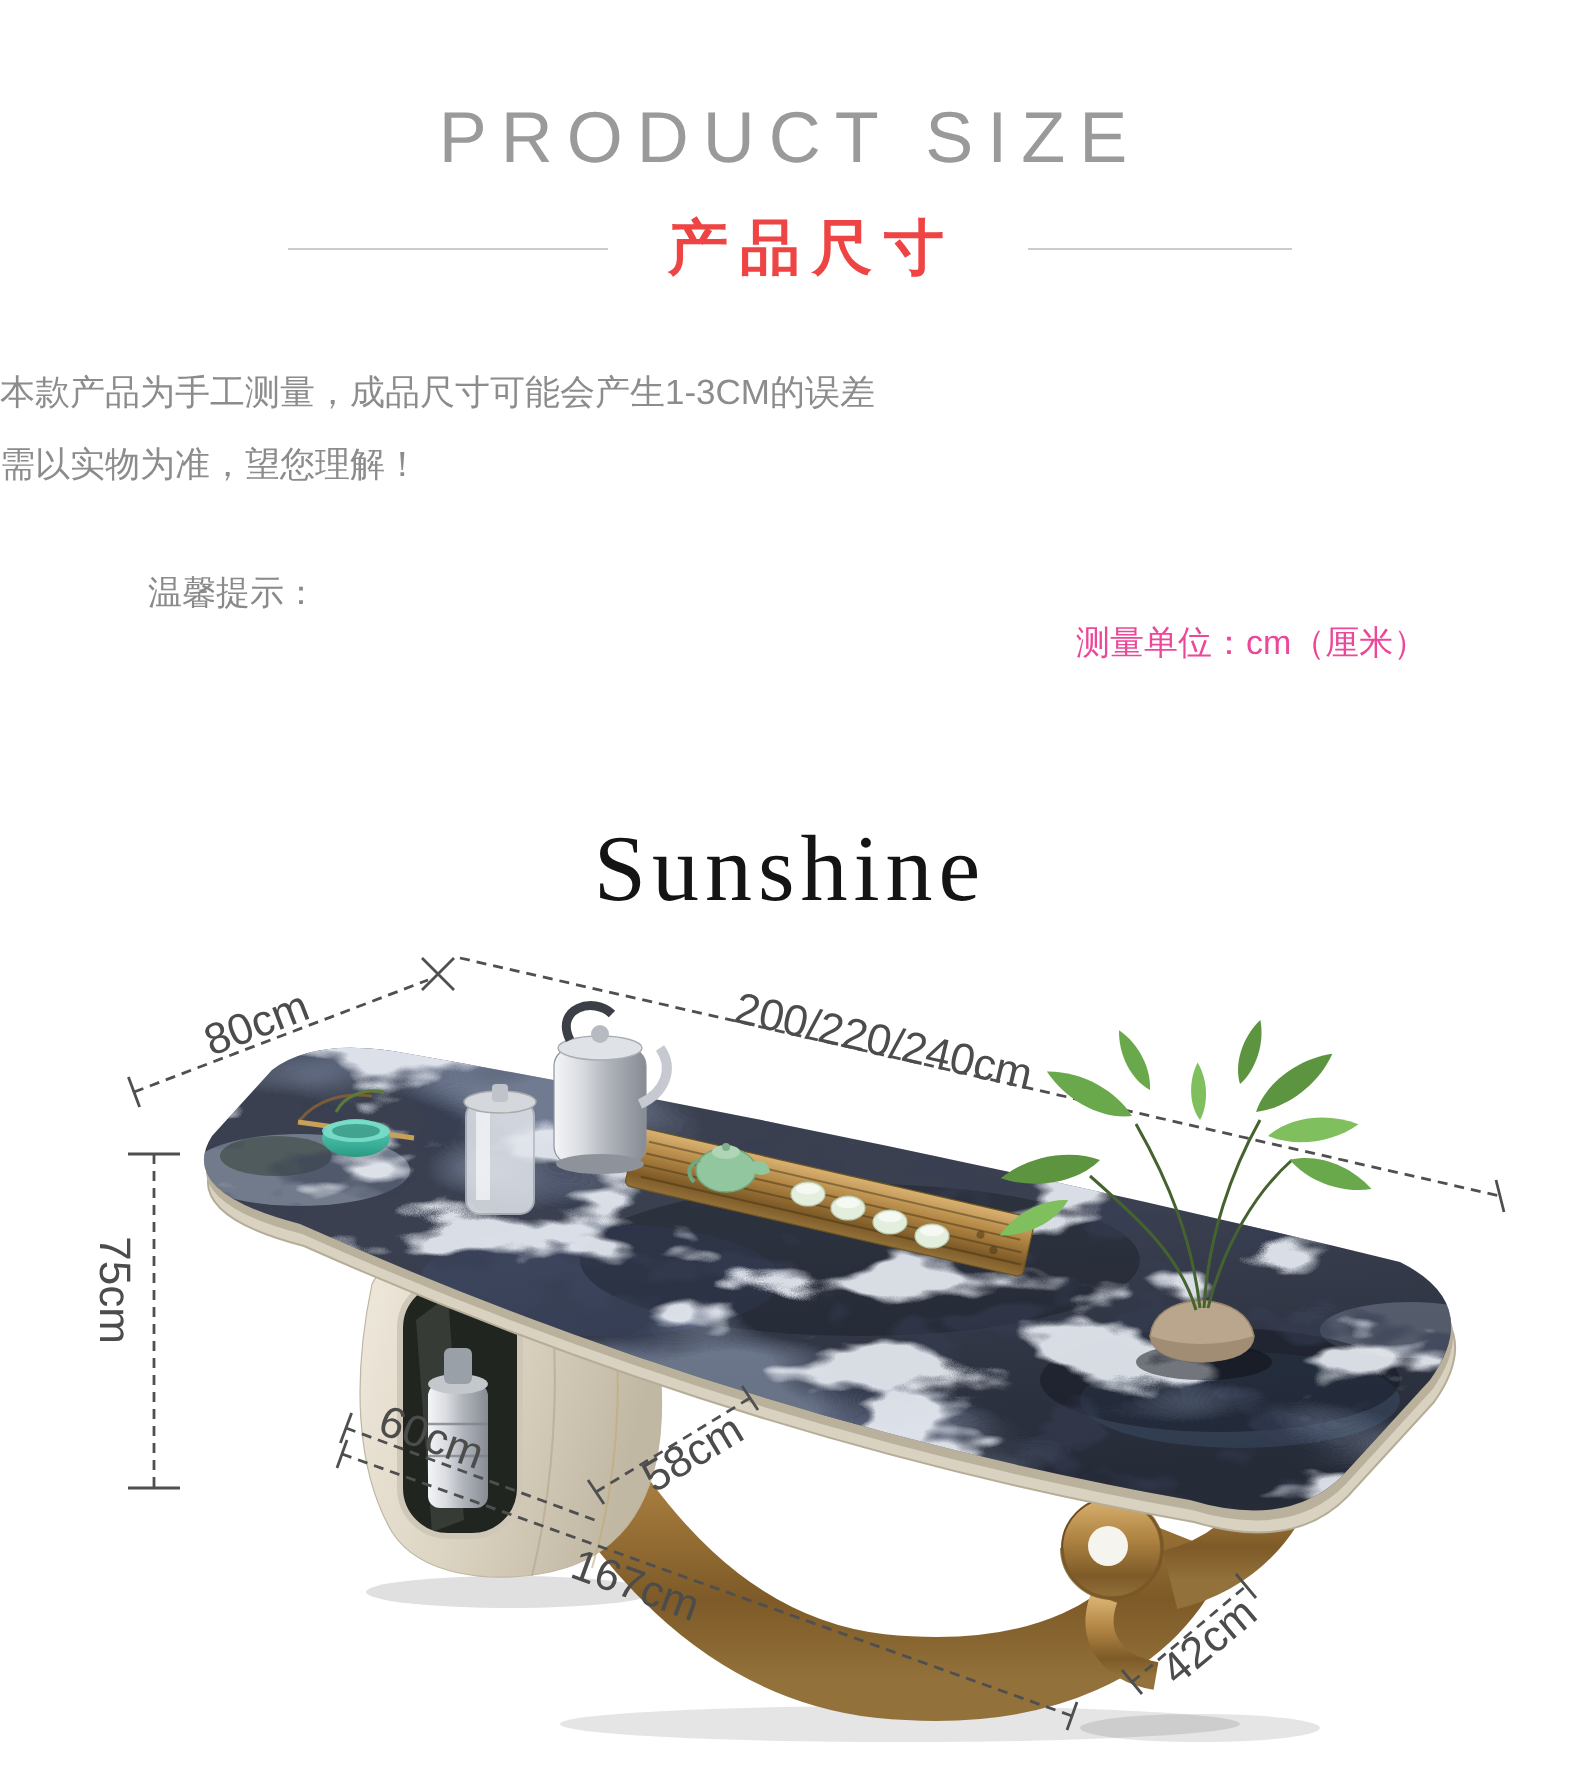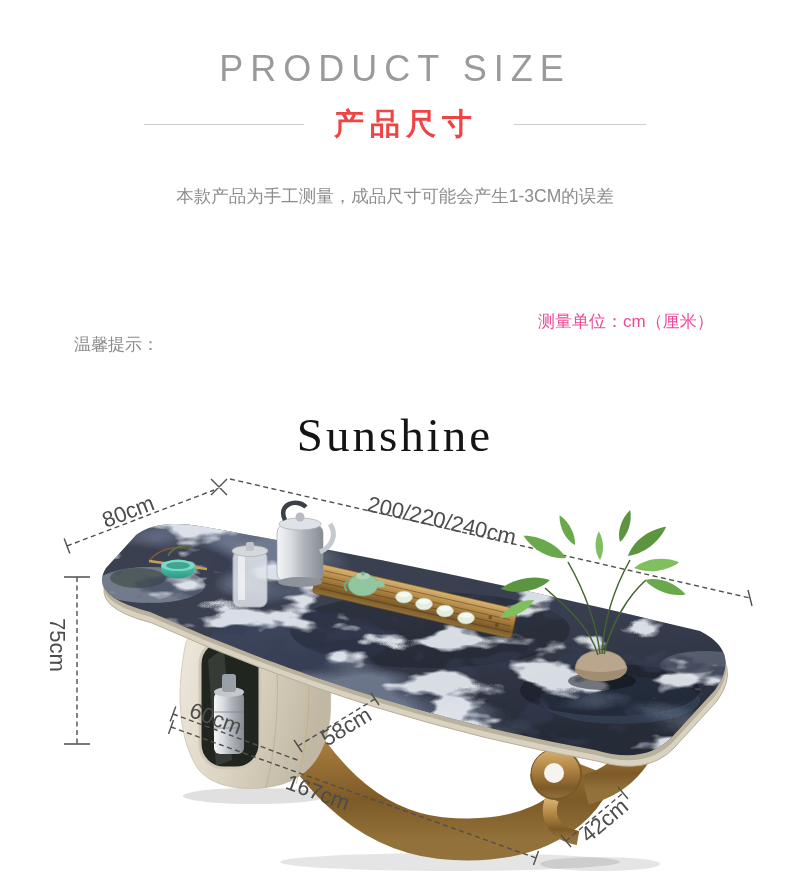--- a/index.html
+++ b/index.html
@@ -6,23 +6,23 @@
   .page{position:relative;width:790px;height:887px;background:#ffffff;overflow:hidden;
         font-family:"Liberation Sans","DejaVu Sans",sans-serif;}
   .title-en{position:absolute;top:48px;left:0;width:790px;text-align:center;
             font-size:36px;color:#9a9a9a;letter-spacing:7px;font-weight:400;}
   .title-cn-row{position:absolute;top:104px;left:0;width:790px;display:flex;
                 align-items:center;justify-content:center;}
   .rule{height:1.5px;background:#cccccc;}
   .rule-left{width:160px;margin-right:30px;}
   .rule-right{width:132px;margin-left:36px;}
   .title-cn{font-size:30px;font-weight:bold;color:#ef4444;letter-spacing:6px;}
-  .note{position:absolute;top:178px;left:0;width:790px;text-align:center;
+  .note{position:absolute;top:178px;left:0;width:790px;text-align:left;
         font-size:17.5px;color:#8c8c8c;line-height:36px;}
-  .tips{position:absolute;top:282px;left:74px;font-size:17px;color:#8a8a8a;line-height:30px;margin-top:48px;}
+  .tips{position:absolute;top:282px;left:74px;font-size:17px;color:#8a8a8a;line-height:30px;}
   .unit{position:absolute;top:310px;left:538px;font-size:17px;color:#ec4899;}
   .watermark{position:absolute;top:408px;left:0;width:790px;text-align:center;
              font-family:Liberation Serif, serif;font-size:47px;
              color:#141414;letter-spacing:3px;}
   svg{position:absolute;left:0;top:0;}
   svg text{font-family:"Liberation Sans","DejaVu Sans",sans-serif;}
 </style>
 </head>
 <body>
 
@@ -31,20 +31,21 @@
   <div class="title-en">PRODUCT SIZE</div>
 
   <div class="title-cn-row">
     <div class="rule rule-left"></div>
     <div class="title-cn">产品尺寸</div>
     <div class="rule rule-right"></div>
   </div>
 
   <div class="note">
     <div>本款产品为手工测量，成品尺寸可能会产生1-3CM的误差</div>
+    <div>需以实物为准，望您理解！</div>
   </div>
 
   <div class="tips">
     <div>温馨提示：</div>
   </div>
 
   <div class="unit">测量单位：cm（厘米）</div>
 
   <div class="watermark">Sunshine</div>
 

